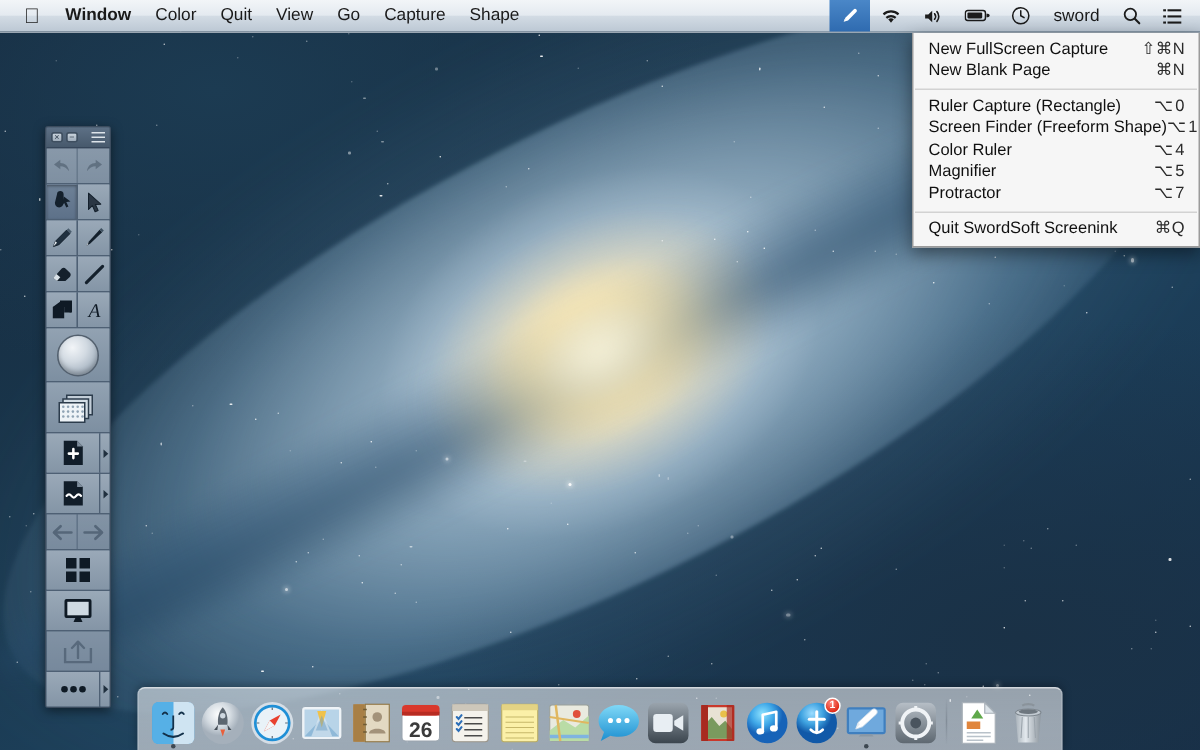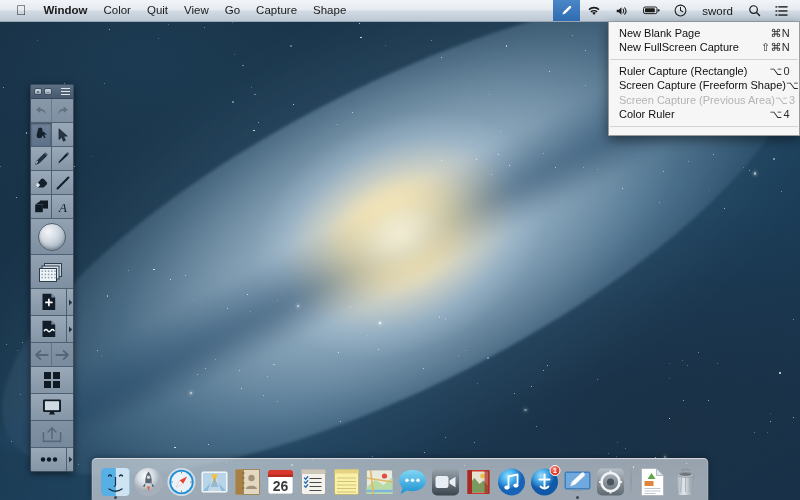--- a/index.html
+++ b/index.html
@@ -475,49 +475,57 @@
         <rect x="0.5" y="9.6" width="2" height="1.5" fill="#1b1b1b"></rect>
           <rect x="3.6" y="9.6" width="9.9" height="1.5" fill="#1b1b1b"></rect>
       </svg>
     </div>
   </div>
 </div>
 
 <div id="screenink-menu">
 
   <div class="menu-row">
+    <span class="label">New FullScreen Capture</span>
+    <span class="key">⇧⌘N</span>
+  </div>
+  <div class="menu-row">
     <span class="label">New Blank Page</span>
     <span class="key">⌘N</span>
-  </div>
-  <div class="menu-row">
-    <span class="label">New FullScreen Capture</span>
-    <span class="key">⇧⌘N</span>
   </div>
 
   <div class="menu-sep"></div>
 
   <div class="menu-row">
     <span class="label">Ruler Capture (Rectangle)</span>
     <span class="key">⌥ 0</span>
   </div>
   <div class="menu-row">
-    <span class="label">Screen Capture (Freeform Shape)</span>
+    <span class="label">Screen Finder (Freeform Shape)</span>
     <span class="key">⌥ 1</span>
-  </div>
-  <div class="menu-row disabled">
-    <span class="label">Screen Capture (Previous Area)</span>
-    <span class="key">⌥ 3</span>
   </div>
   <div class="menu-row">
     <span class="label">Color Ruler</span>
     <span class="key">⌥ 4</span>
   </div>
+  <div class="menu-row">
+    <span class="label">Magnifier</span>
+    <span class="key">⌥ 5</span>
+  </div>
+  <div class="menu-row">
+    <span class="label">Protractor</span>
+    <span class="key">⌥ 7</span>
+  </div>
 
   <div class="menu-sep"></div>
 
+  <div class="menu-row">
+    <span class="label">Quit SwordSoft Screenink</span>
+    <span class="key">⌘Q</span>
+  </div>
 </div>
 
 <div id="palette">
 
   <div class="pal-titlebar">
     <div class="pal-dot">×</div>
     <div class="pal-dot">−</div>
     <div class="pal-menu-icon">
         <i></i>
         <i></i>

